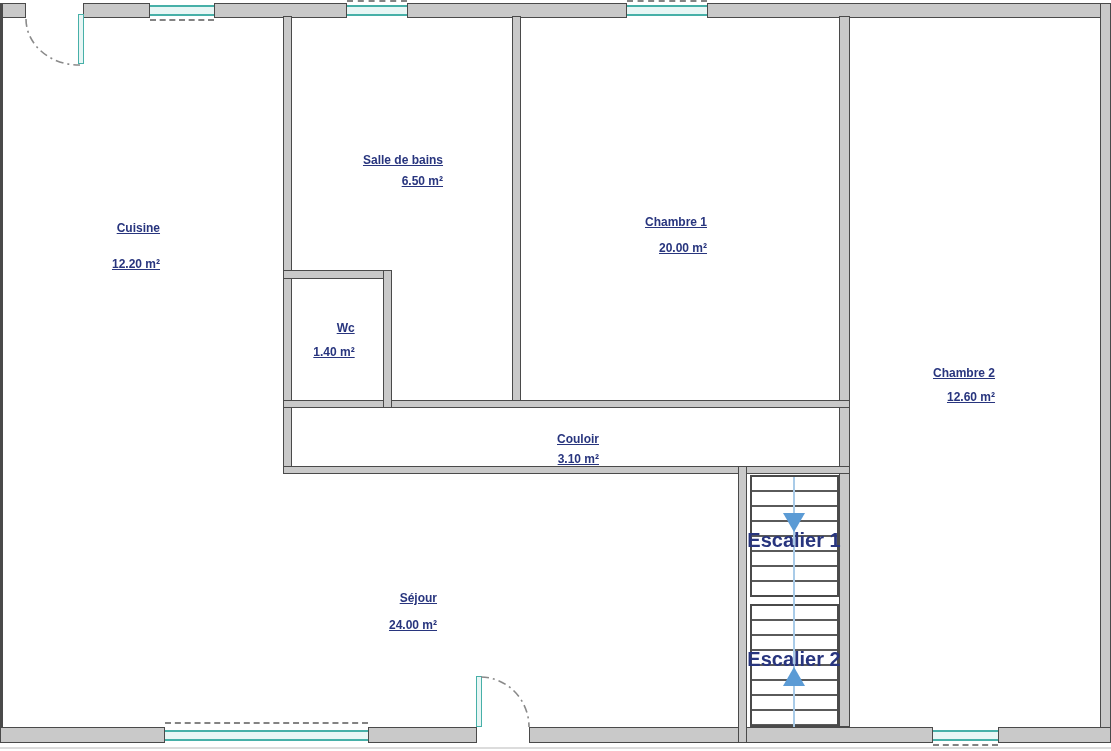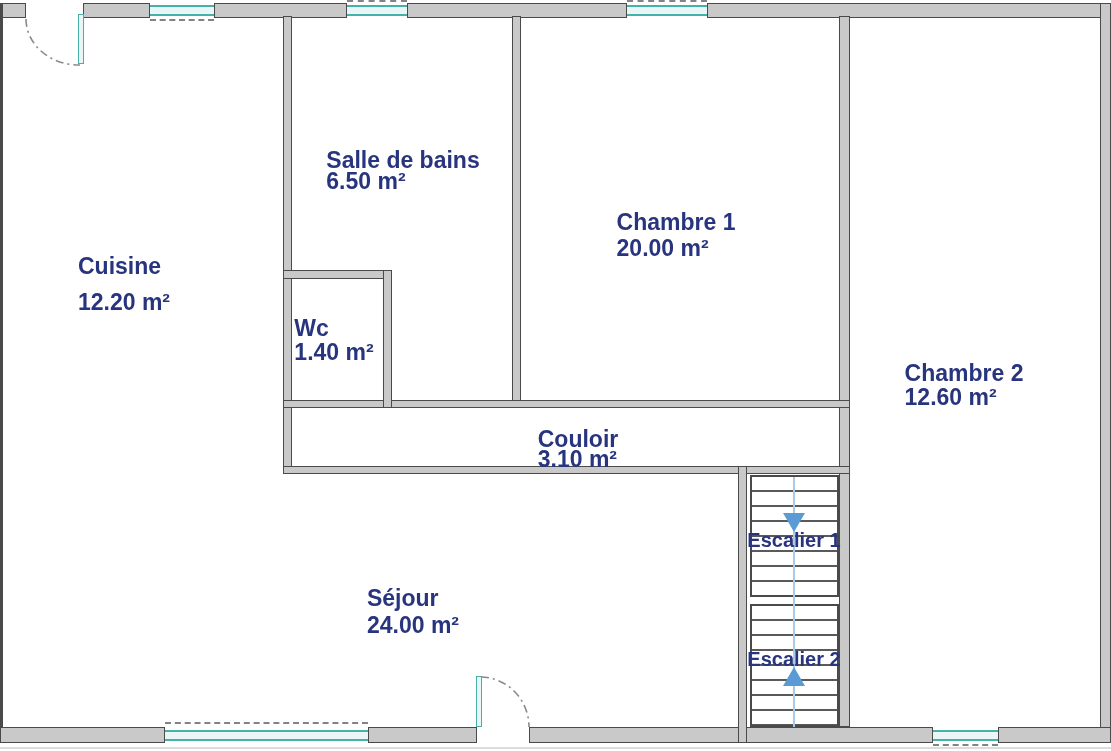--- a/index.html
+++ b/index.html
@@ -54,23 +54,23 @@
     border-left:11px solid transparent;border-right:11px solid transparent;
     border-top:19px solid var(--arrow,#5b9bd5);
   }
   .arrow-up{
     border-left:11px solid transparent;border-right:11px solid transparent;
     border-bottom:19px solid var(--arrow,#5b9bd5);
   }
   
   .room-label{
     position:absolute;transform:translateX(-50%);
-    text-align:left;white-space:nowrap;
+    text-align:right;white-space:nowrap;
     color:var(--label,#28357e);
-    font-weight:600;font-size:23px;line-height:20px;
+    font-weight:600;font-size:12px;line-height:20px;text-decoration:underline;
   }
   .room-label .area{display:block;}
   .stair-label{
     position:absolute;transform:translateX(-50%);
     white-space:nowrap;color:var(--label,#28357e);
     font-weight:600;font-size:20px;line-height:18px;
   }
   .arc-svg{position:absolute;left:0;top:0;pointer-events:none;}
   .edge-line{position:absolute;background:#dcdcdc;}
 </style>
@@ -125,21 +125,21 @@
     <path d="M 26 19 A 53 46 0 0 0 80 65" fill="none" stroke="#8a8a8a" stroke-width="1.6" stroke-dasharray="8 4 2 4"></path>
     <path d="M 481 677 A 49 50 0 0 1 529 727" fill="none" stroke="#8a8a8a" stroke-width="1.6" stroke-dasharray="8 4 2 4"></path>
   </svg>
 
   <div class="stairs" style="left:750px;top:475px;width:89px;height:122px;"></div>
   <div class="stairs" style="left:750px;top:604px;width:89px;height:123px;"></div>
   <div class="stair-line" style="left:793px;top:477px;height:250px;"></div>
   <div class="arrow arrow-down" style="left:783px;top:513px;"></div>
   <div class="arrow arrow-up" style="left:783px;top:667px;"></div>
 
-  <div class="room-label" style="left:124px;top:218px;margin-top:38px;">
+  <div class="room-label" style="left:136px;top:218px;">
     <span class="name">Cuisine</span>
     <span class="area" style="margin-top:16px;">12.20 m²</span>
   </div>
 
   <div class="room-label" style="left:403px;top:150px;">
     <span class="name">Salle de bains</span>
     <span class="area" style="margin-top:1px;">6.50 m²</span>
   </div>
 
   <div class="room-label" style="left:334px;top:318px;">

